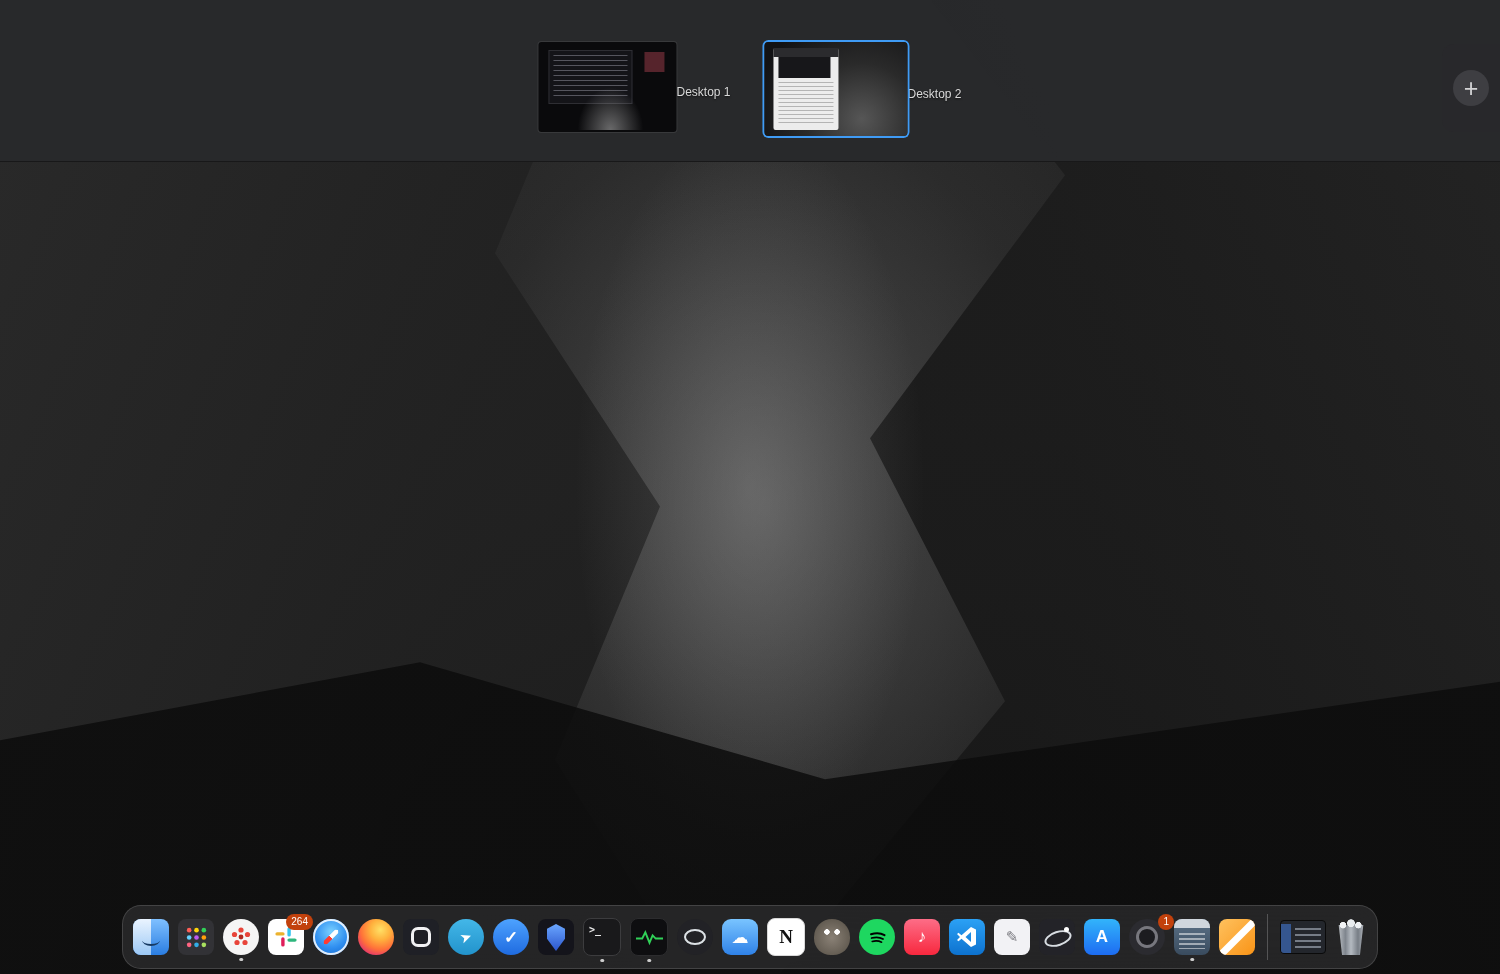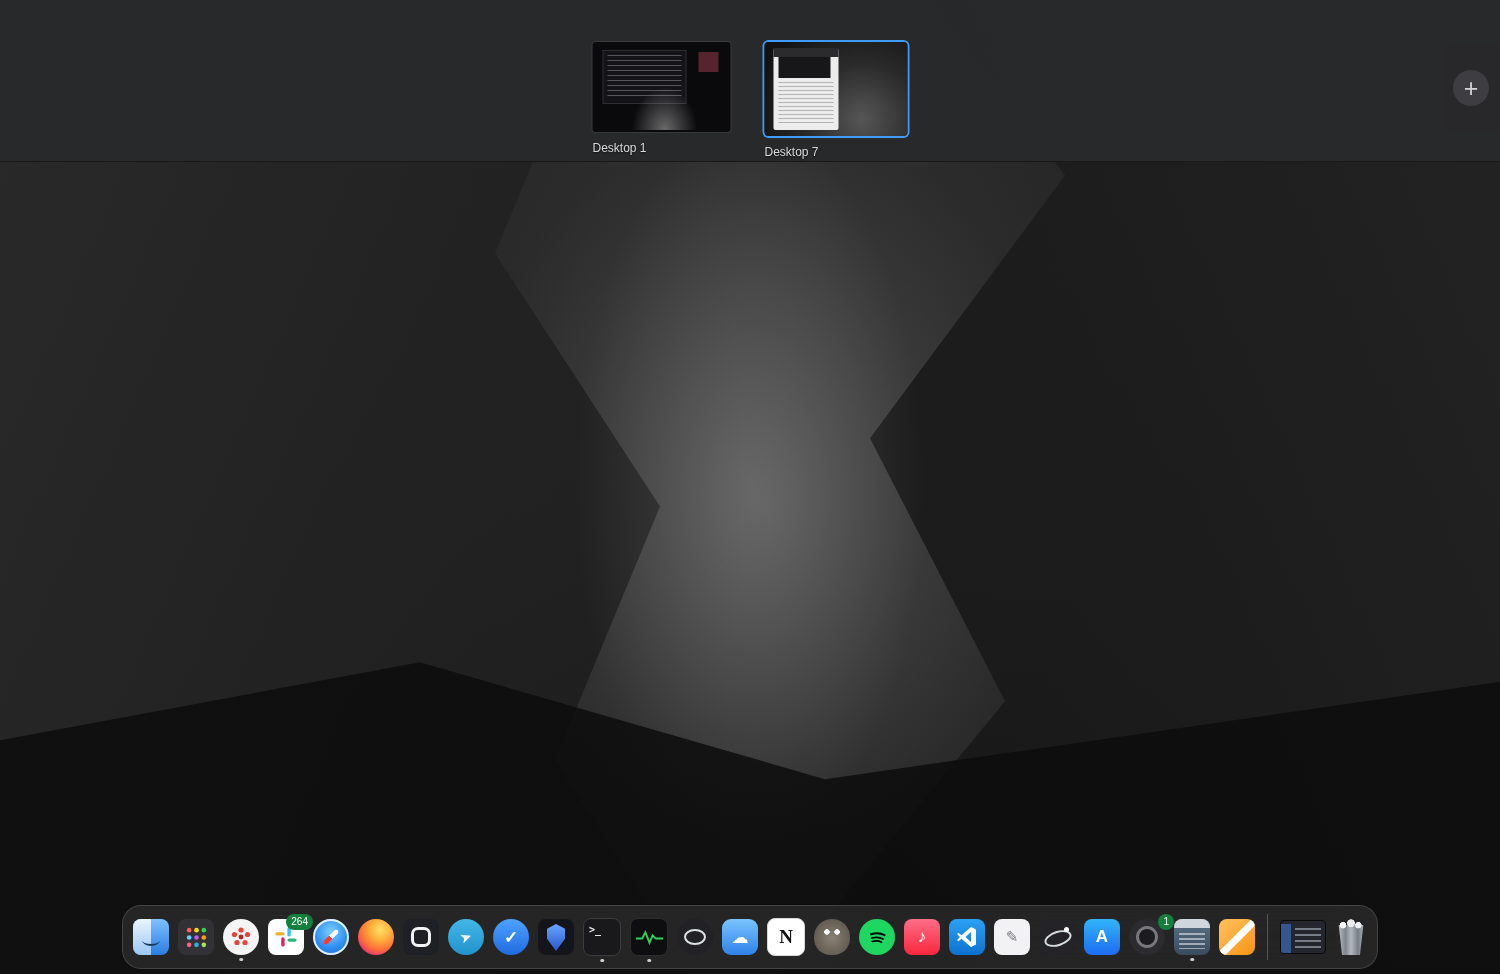--- a/index.html
+++ b/index.html
@@ -15,21 +15,21 @@
   .r-right{background:linear-gradient(250deg,#232323 0%,#121212 65%);
       clip-path:polygon(100% 0,100% 100%,52% 100%,67% 72%,58% 45%,71% 18%,62% 0);opacity:.9;}
   .r-bottom{background:linear-gradient(180deg,rgba(30,30,30,0) 0%,rgba(12,12,12,.85) 65%);
       clip-path:polygon(0 76%,28% 68%,55% 80%,100% 70%,100% 100%,0 100%);}
   .r-light{background:radial-gradient(ellipse 250px 520px at 50% 50%, rgba(200,200,200,.22), transparent 70%);}
 
   
   .spaces-bar{position:absolute;left:0;top:0;width:100%;height:161px;background:rgba(40,41,43,.97);
       border-bottom:1px solid rgba(0,0,0,.4);z-index:2;}
   .spaces{position:absolute;left:50%;top:42px;transform:translateX(-50%);display:flex;gap:34px;align-items:flex-start;}
-  .space{display:flex;flex-direction:column;}
+  .space{display:flex;flex-direction:row;align-items:center;}
   .thumb{position:relative;border-radius:3px;overflow:hidden;box-shadow:0 0 0 1px rgba(255,255,255,.08);}
   .space.selected .thumb{box-shadow:0 0 0 2px #3f9bf5;border-radius:4px;}
   .space-label{margin-top:9px;font-size:12px;color:#d9d9d9;text-shadow:0 1px 2px rgba(0,0,0,.6);}
 
   .t1{width:138px;height:90px;background:#0a0a0c;}
   .t1 .mini-win{position:absolute;left:7%;top:9%;width:60%;height:58%;background:#141418;border:1px solid #2e2e33;}
   .t1 .mini-win::before{content:"";position:absolute;inset:4px;background:repeating-linear-gradient(180deg,rgba(165,165,178,.45) 0 1px,transparent 1px 5px);}
   .t1 .red-box{position:absolute;right:9%;top:11%;width:14%;height:22%;background:#56242c;}
   .t1 .glow{position:absolute;left:28%;bottom:2%;width:48%;height:48%;background:radial-gradient(ellipse at 50% 100%,rgba(200,200,200,.5),transparent 70%);}
 
@@ -52,21 +52,21 @@
       display:flex;align-items:center;justify-content:center;cursor:default;}
   .plus-circle{width:36px;height:36px;border-radius:50%;background:#3e3e42;color:#d2d2d4;
       display:flex;align-items:center;justify-content:center;font-size:25px;line-height:1;}
 
   
   .dock{position:absolute;left:50%;bottom:5px;transform:translateX(-50%);display:flex;align-items:center;gap:9px;
       padding:8px 10px;background:rgba(62,62,64,.48);border:1px solid rgba(255,255,255,.14);border-radius:19px;
       backdrop-filter:blur(18px);z-index:3;}
   .dock-item{position:relative;display:flex;align-items:flex-end;justify-content:center;}
   .run-dot{position:absolute;left:50%;bottom:-6px;transform:translateX(-50%);width:3.5px;height:3.5px;border-radius:50%;background:#cdcdcd;}
-  .badge{position:absolute;top:-5px;right:-9px;background:#15803d;color:#fff;font-size:10px;line-height:1;
+  .badge{position:absolute;top:-5px;right:-9px;background:#c2410c;color:#fff;font-size:10px;line-height:1;
       padding:3px 5px;border-radius:9px;text-align:center;z-index:2;}
   .separator{width:1px;height:46px;background:rgba(255,255,255,.22);margin:0 3px;}
 
   .di{width:36px;height:36px;border-radius:8px;position:relative;flex:none;display:flex;align-items:center;justify-content:center;overflow:visible;}
 
   .finder{background:linear-gradient(180deg,#7fc0ff 0%,#2a7de1 100%);overflow:hidden;}
   .finder::before{content:"";position:absolute;left:0;top:0;width:50%;height:100%;background:linear-gradient(180deg,#eaf4ff,#9cc8f5);}
   .finder::after{content:"";position:absolute;left:24%;right:24%;bottom:24%;height:28%;border-bottom:2.5px solid #173a63;border-radius:0 0 50% 50%;}
 
   .launchpad{background:#323236;}
@@ -170,21 +170,21 @@
           <div class="glow"></div>
         </div>
         <div class="space-label">Desktop 1</div>
       </div>
 
       <div class="space selected">
         <div class="thumb t2">
           <div class="doc"></div>
           <div class="doc-img"></div>
         </div>
-        <div class="space-label">Desktop 7</div>
+        <div class="space-label">Desktop 2</div>
       </div>
 
 
     </div>
 
     <div class="add-space">
       <div class="plus-circle">
         <span>+</span>
       </div>
     </div>

